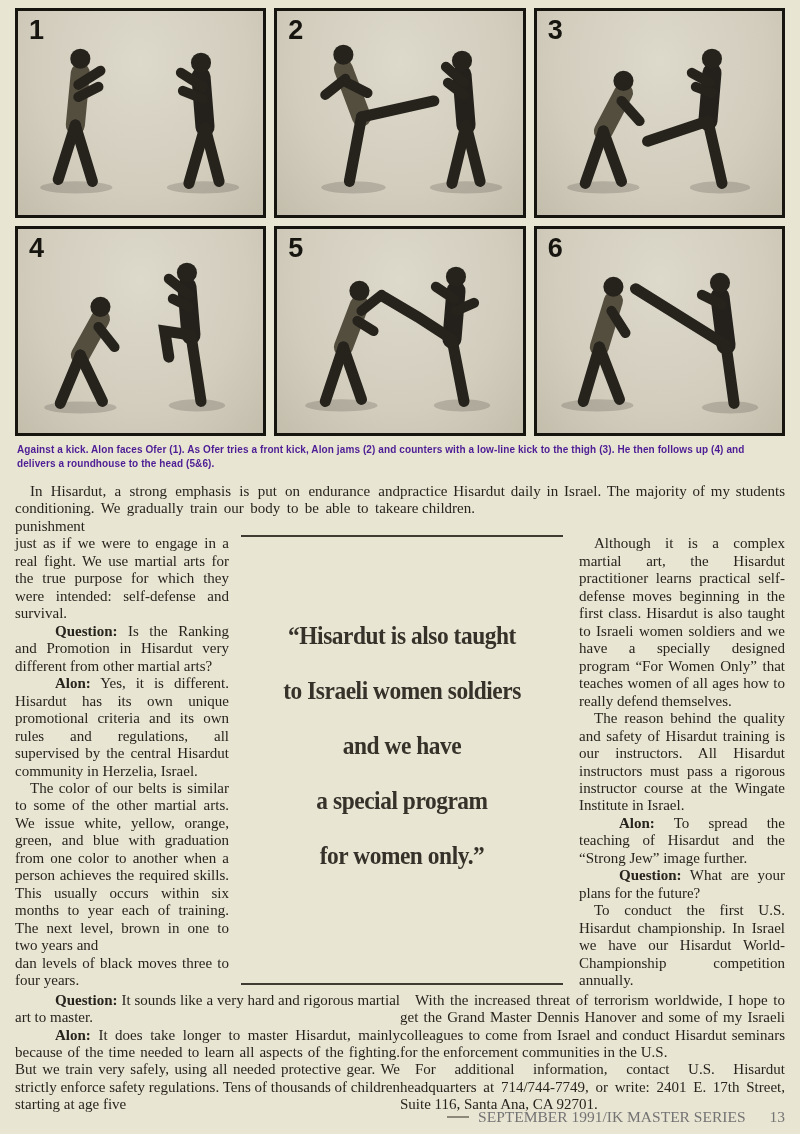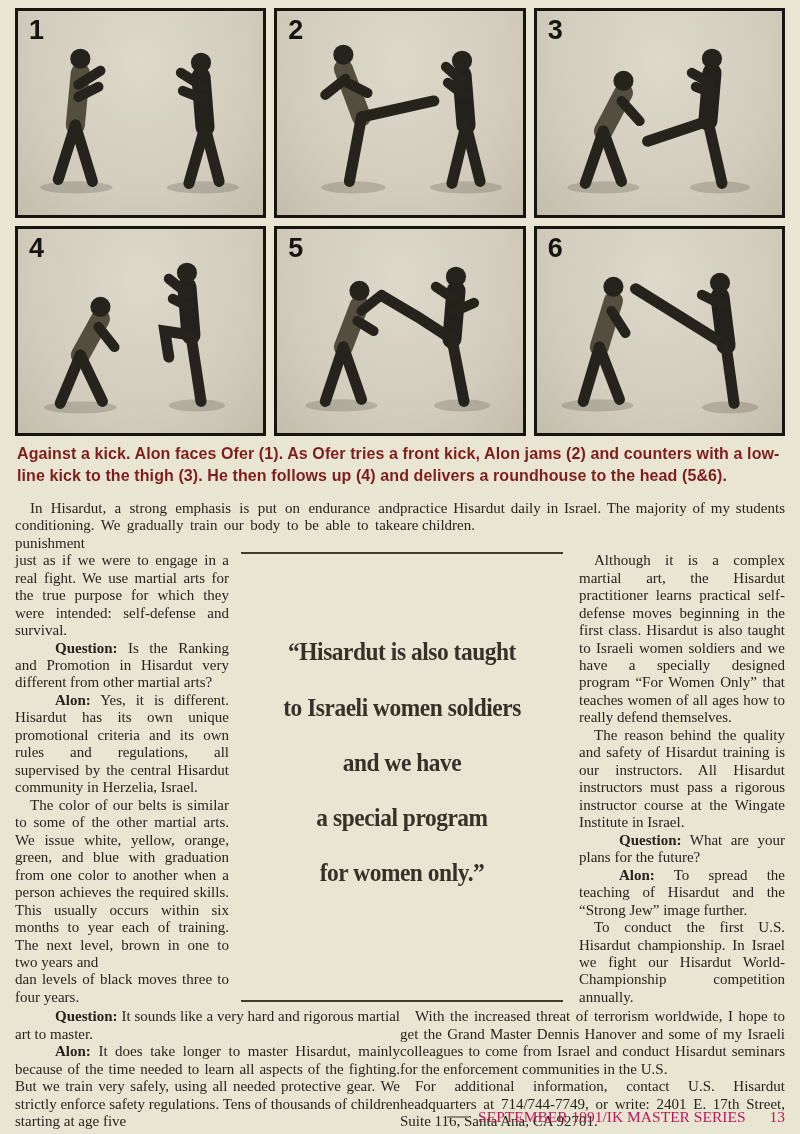--- a/index.html
+++ b/index.html
@@ -20,21 +20,21 @@
   .photo svg{width:100%;height:100%;display:block;}
   .photo-number{
     position:absolute;top:4px;left:11px;
     font-family:"Liberation Sans", sans-serif;font-weight:800;font-size:27px;color:#17150f;
   }
 
   
   .caption{
     margin:7px 2px 0;
     font-family:"Liberation Sans", sans-serif;font-weight:700;
-    font-size:16px;line-height:1.4;color:#7f1d1d;letter-spacing:.1px;
+    font-size:10px;line-height:1.4;color:#4c1d95;letter-spacing:.1px;
   }
 
   
   .band-a,.band-c{display:grid;grid-template-columns:1fr 1fr;}
   .band-a{margin-top:12px;}
   .band-b{display:grid;grid-template-columns:226px 322px 222px;}
   .col-narrow-left{padding-right:12px;}
   .col-narrow-right{padding-left:16px;}
   p{margin:0;text-align:justify;font-size:15px;line-height:1.165;}
   p.indent{text-indent:15px;}
@@ -48,21 +48,21 @@
     font-weight:700;font-size:26px;line-height:2.12;text-align:center;color:#36322a;
     transform:scaleX(.9);letter-spacing:-.5px;white-space:nowrap;
   }
 
   .band-c{margin-top:2px;}
 
   
   .footer{
     position:absolute;right:15px;bottom:8px;left:15px;
     display:flex;justify-content:flex-end;align-items:center;
-    font-size:15.5px;color:#be185d;
+    font-size:15.5px;color:#737373;
   }
   .footer-dash{width:22px;height:2px;background:#8d887a;margin-right:9px;}
   .footer-page{margin-left:24px;}
 
   
   .limb{stroke:#26231d;stroke-width:10;stroke-linecap:round;fill:none;}
   .leg{stroke:#26231d;stroke-width:11;stroke-linecap:round;fill:none;}
   .torso-a{stroke:#24211c;stroke-width:19;stroke-linecap:round;fill:none;}
   .torso-o{stroke:#544e3f;stroke-width:19;stroke-linecap:round;fill:none;}
   .head{fill:#26231d;}
@@ -246,26 +246,26 @@
         <div class="quote-line">a special program</div>
         <div class="quote-line">for women only.”</div>
       </div>
       <div class="rule"></div>
     </div>
 
     <div class="col-narrow-right">
       <p class="indent">Although it is a complex martial art, the Hisardut practitioner learns practical self-defense moves beginning in the first class. Hisardut is also taught to Israeli women soldiers and we have a specially designed program “For Women Only” that teaches women of all ages how to really defend themselves.</p>
       <p class="indent">The reason behind the quality and safety of Hisardut training is our instructors. All Hisardut instructors must pass a rigorous instructor course at the Wingate Institute in Israel.</p>
       <p>
+        <b>Alon:</b><span> To spread the teaching of Hisardut and the “Strong Jew” image further.</span>
+      </p>
+      <p>
         <b>Question:</b><span> What are your plans for the future?</span>
       </p>
-      <p>
-        <b>Alon:</b><span> To spread the teaching of Hisardut and the “Strong Jew” image further.</span>
-      </p>
-      <p class="indent">To conduct the first U.S. Hisardut championship. In Israel we fight our Hisardut World-Championship competition annually.</p>
+      <p class="indent">To conduct the first U.S. Hisardut championship. In Israel we have our Hisardut World-Championship competition annually.</p>
     </div>
   </div>
 
   <div class="band-c">
     <div>
       <p>
         <b>Question:</b><span> It sounds like a very hard and rigorous martial art to master.</span>
       </p>
       <p>
         <b>Alon:</b><span> It does take longer to master Hisardut, mainly because of the time needed to learn all aspects of the fighting. But we train very safely, using all needed protective gear. We strictly enforce safety regulations. Tens of thousands of children starting at age five</span>

